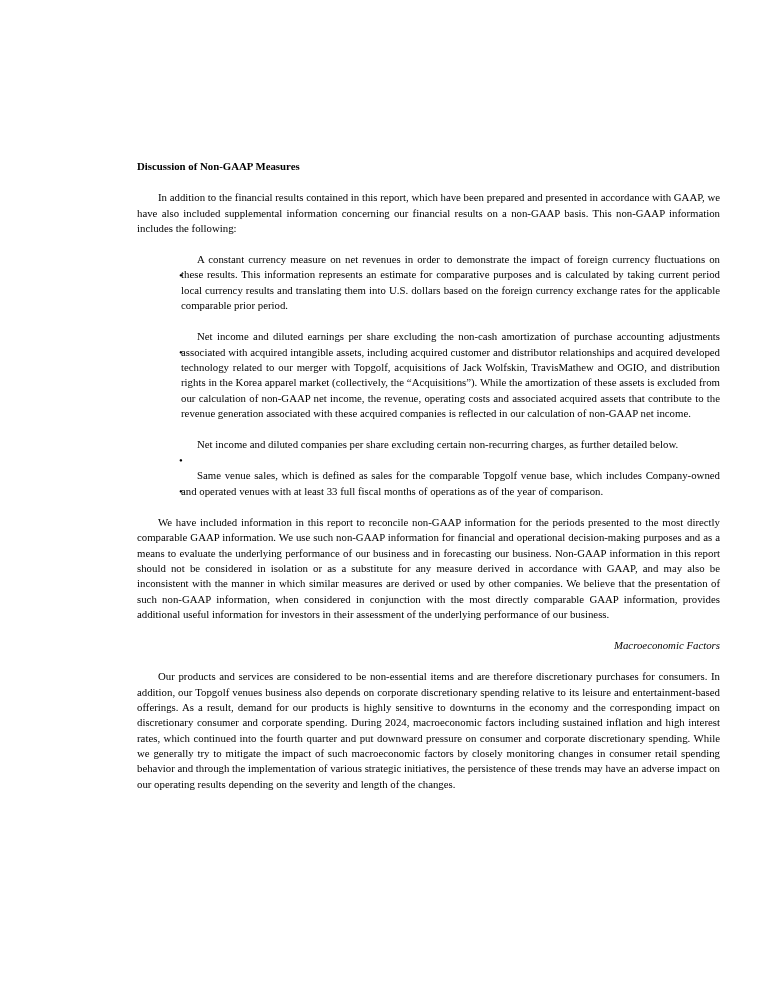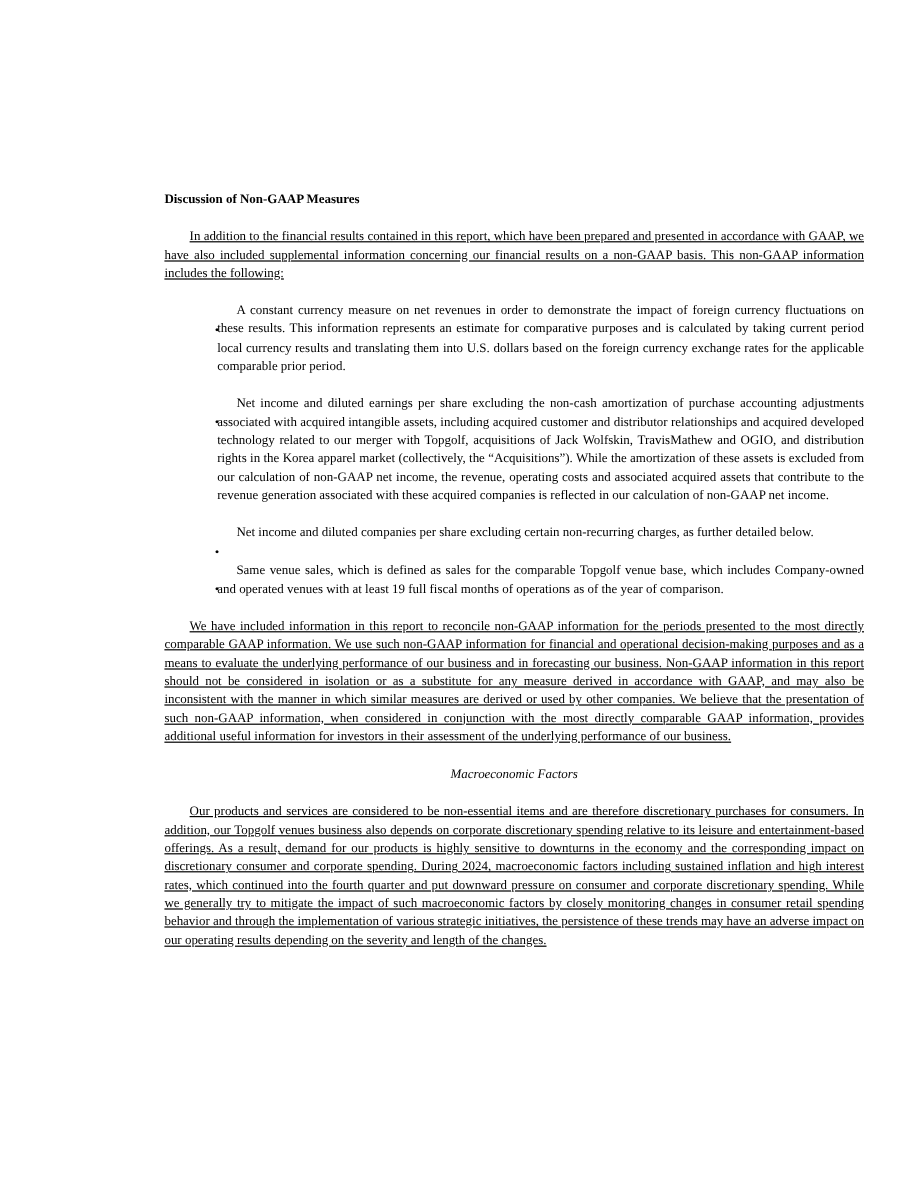--- a/index.html
+++ b/index.html
@@ -24,28 +24,27 @@
     line-height: 15.3px;
   }
   .heading {
     font-weight: bold;
     margin-bottom: 9px;
     text-align: left;
   }
   .subheading-italic {
     font-style: italic;
     margin-bottom: 9px;
-    text-align: center;
+    text-align: right;
     font-family: Liberation Serif, serif;
   }
   .para {
     text-align: justify;
     text-indent: 21px;
     margin-bottom: 9px;
-    text-decoration: underline;
   }
   .bullet-item {
     position: relative;
     padding-left: 44px;
     text-align: justify;
     margin-bottom: 9px;
   }
   .bullet-item .marker {
     position: absolute;
     left: 26px;
@@ -80,21 +79,21 @@
       <span>Net income and diluted earnings per share excluding the non-cash amortization of purchase accounting adjustments associated with acquired intangible assets, including acquired customer and distributor relationships and acquired developed technology related to our merger with Topgolf, acquisitions of Jack Wolfskin, TravisMathew and OGIO, and distribution rights in the Korea apparel market (collectively, the “Acquisitions”). While the amortization of these assets is excluded from our calculation of non-GAAP net income, the revenue, operating costs and associated acquired assets that contribute to the revenue generation associated with these acquired companies is reflected in our calculation of non-GAAP net income.</span>
     </div>
 
     <div class="bullet-item">
       <span class="marker">•</span>
       <span>Net income and diluted companies per share excluding certain non-recurring charges, as further detailed below.</span>
     </div>
 
     <div class="bullet-item">
       <span class="marker">•</span>
-      <span>Same venue sales, which is defined as sales for the comparable Topgolf venue base, which includes Company-owned and operated venues with at least 19 full fiscal months of operations as of the year of comparison.</span>
+      <span>Same venue sales, which is defined as sales for the comparable Topgolf venue base, which includes Company-owned and operated venues with at least 33 full fiscal months of operations as of the year of comparison.</span>
     </div>
 
     <p class="para">We have included information in this report to reconcile non-GAAP information for the periods presented to the most directly comparable GAAP information. We use such non-GAAP information for financial and operational decision-making purposes and as a means to evaluate the underlying performance of our business and in forecasting our business. Non-GAAP information in this report should not be considered in isolation or as a substitute for any measure derived in accordance with GAAP, and may also be inconsistent with the manner in which similar measures are derived or used by other companies. We believe that the presentation of such non-GAAP information, when considered in conjunction with the most directly comparable GAAP information, provides additional useful information for investors in their assessment of the underlying performance of our business.</p>
 
 
     <div class="subheading-italic">Macroeconomic Factors</div>
 
     <p class="para">Our products and services are considered to be non-essential items and are therefore discretionary purchases for consumers. In addition, our Topgolf venues business also depends on corporate discretionary spending relative to its leisure and entertainment-based offerings. As a result, demand for our products is highly sensitive to downturns in the economy and the corresponding impact on discretionary consumer and corporate spending. During 2024, macroeconomic factors including sustained inflation and high interest rates, which continued into the fourth quarter and put downward pressure on consumer and corporate discretionary spending. While we generally try to mitigate the impact of such macroeconomic factors by closely monitoring changes in consumer retail spending behavior and through the implementation of various strategic initiatives, the persistence of these trends may have an adverse impact on our operating results depending on the severity and length of the changes.</p>
 
   </div>

